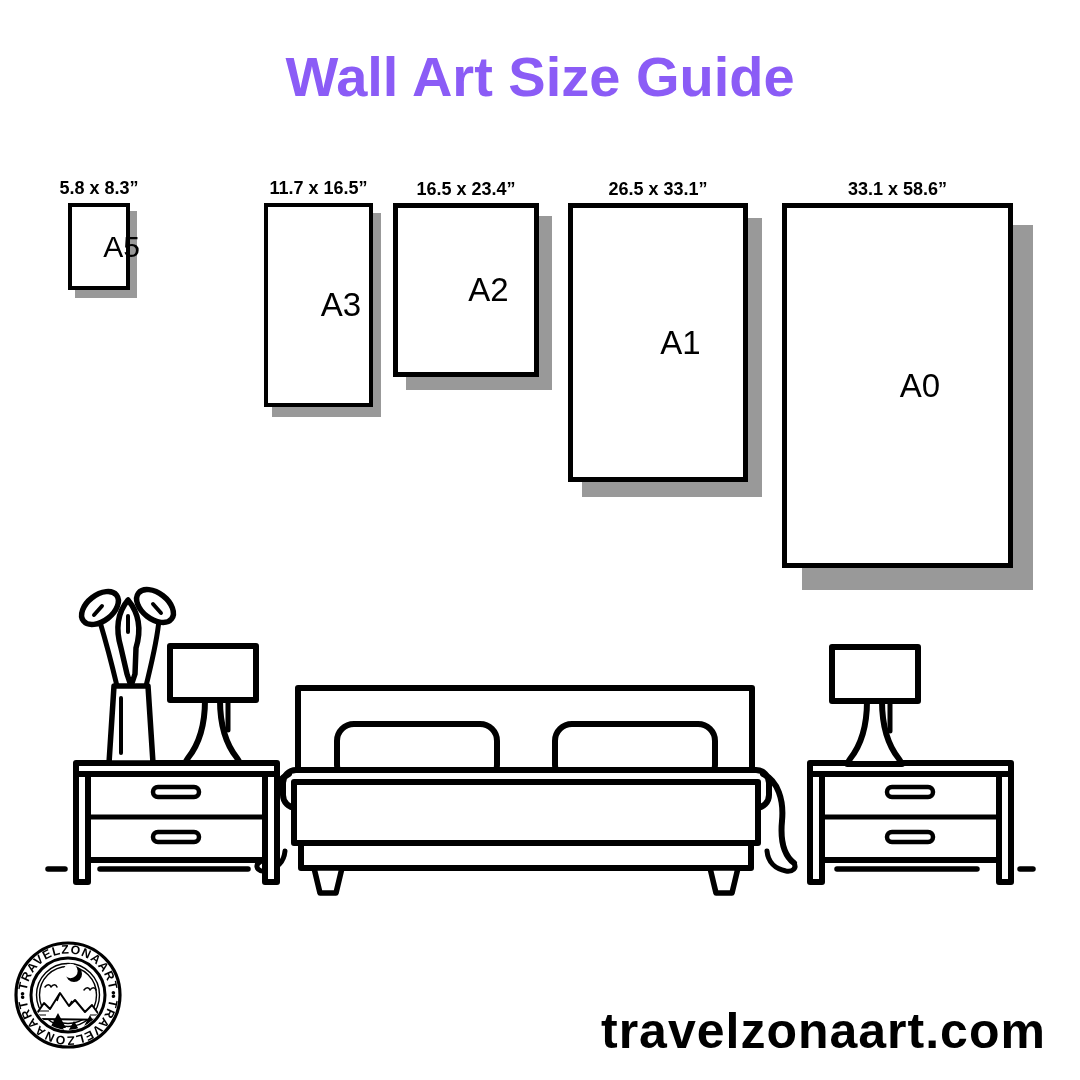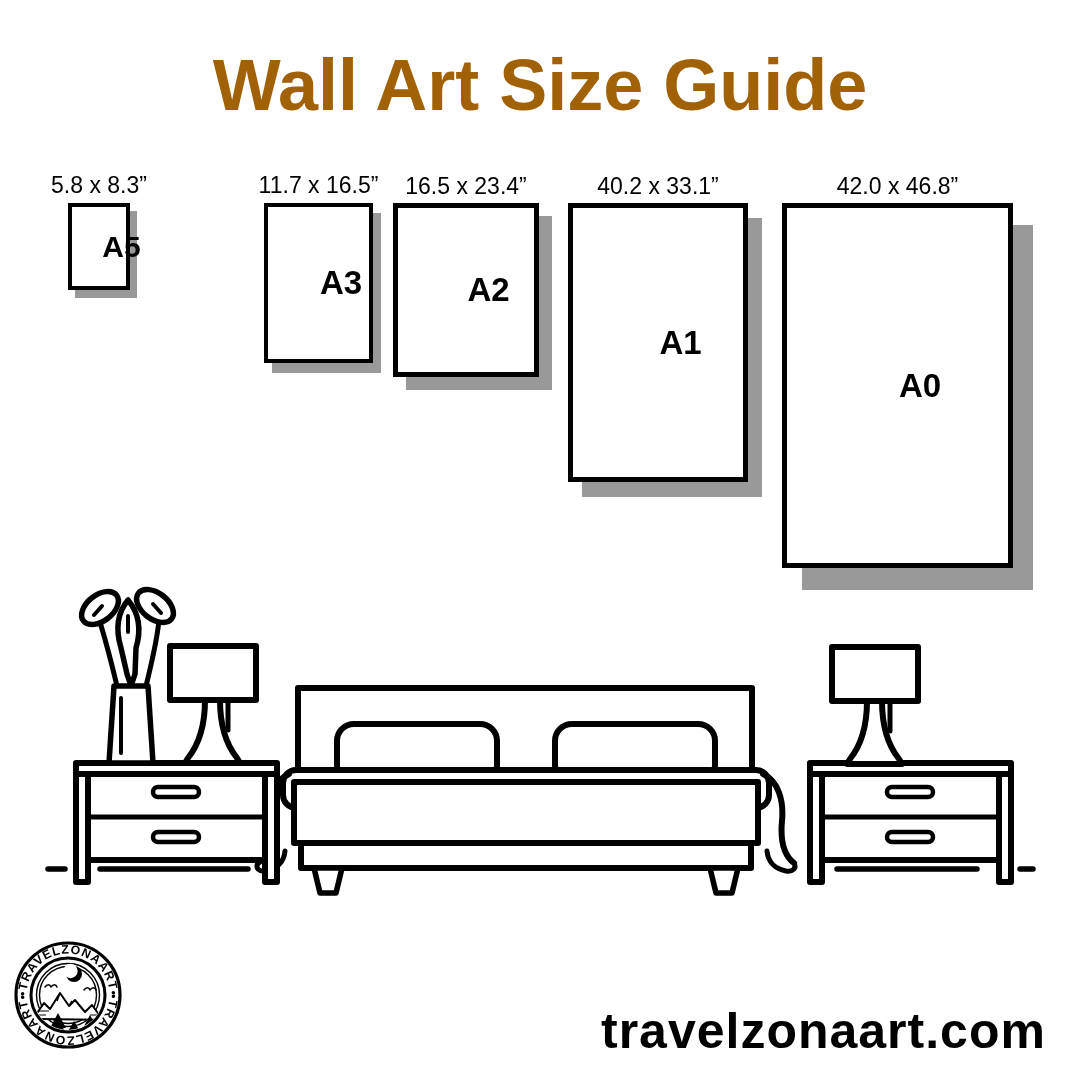--- a/index.html
+++ b/index.html
@@ -1,36 +1,36 @@
 <!DOCTYPE html>
 <html><head>
 <meta charset="utf-8">
 <style>
   * { margin:0; padding:0; box-sizing:border-box; }
   html,body { width:1080px; height:1080px; background:#fff; overflow:hidden;
               font-family:"Liberation Sans", sans-serif; color:#000; }
   .stage { position:relative; width:1080px; height:1080px; background:#fff; }
 
   .title { position:absolute; top:44px; left:0; width:1080px; text-align:center;
-           font-size:72px; font-weight:700; letter-spacing:0; color:#a16207; }
+           font-size:56px; font-weight:700; letter-spacing:0; color:#8b5cf6; }
 
   
   .size-box { position:absolute; background:#fff; border:4px solid #000;
               display:flex; align-items:center; justify-content:center;
               font-weight:700; }
   .dim-label { position:absolute; bottom:calc(100% + 8px); left:50%;
                transform:translateX(-50%); white-space:nowrap;
-               font-size:23px; font-weight:400; }
-  .letter { font-weight:700;margin-left:45px; }
+               font-size:18px; font-weight:700; }
+  .letter { font-weight:400;margin-left:45px; }
 
   .box-a5 { left:68px;  top:203px; width:62px;  height:87px;
             box-shadow:7px 8px 0 0 var(--shadow); font-size:30px; }
   .box-a4 { left:156px; top:203px; width:91px;  height:112px;
             box-shadow:8px 9px 0 0 var(--shadow); font-size:32px; }
-  .box-a3 { left:264px; top:203px; width:109px; height:160px;
+  .box-a3 { left:264px; top:203px; width:109px; height:204px;
             box-shadow:8px 10px 0 0 var(--shadow); font-size:33px; }
   .box-a2 { left:393px; top:203px; width:146px; height:174px; border-width:5px;
             box-shadow:13px 13px 0 0 var(--shadow); font-size:33px; }
   .box-a1 { left:568px; top:203px; width:180px; height:279px; border-width:5px;
             box-shadow:14px 15px 0 0 var(--shadow); font-size:33px; }
   .box-a0 { left:782px; top:203px; width:231px; height:365px; border-width:5px;
             box-shadow:20px 22px 0 0 var(--shadow); font-size:33px; }
 
   .illustration { position:absolute; left:0; top:570px; width:1080px; height:330px; }
   .logo { position:absolute; left:0; top:927px; width:140px; height:140px; }
@@ -52,25 +52,25 @@
   </div>
   <div class="size-box box-a3">
     <span class="dim-label">11.7 x 16.5”</span>
     <span class="letter">A3</span>
   </div>
   <div class="size-box box-a2">
     <span class="dim-label">16.5 x 23.4”</span>
     <span class="letter">A2</span>
   </div>
   <div class="size-box box-a1">
-    <span class="dim-label">40.2 x 33.1”</span>
+    <span class="dim-label">26.5 x 33.1”</span>
     <span class="letter">A1</span>
   </div>
   <div class="size-box box-a0">
-    <span class="dim-label">42.0 x 46.8”</span>
+    <span class="dim-label">33.1 x 58.6”</span>
     <span class="letter">A0</span>
   </div>
 
   <svg class="illustration" viewBox="0 0 1080 330" fill="#fff" stroke="#000" stroke-width="6" stroke-linecap="round" stroke-linejoin="round">
     <defs>
       <g id="lamp">
         <rect x="0" y="0" width="86" height="54"></rect>
         <path d="M35,54 C35,76 30,97 18,112 L15,117 L70,117 L67,112 C55,97 50,76 50,54 Z"></path>
         <path d="M58,56 L58,84" fill="none" stroke-width="5"></path>
       </g>

